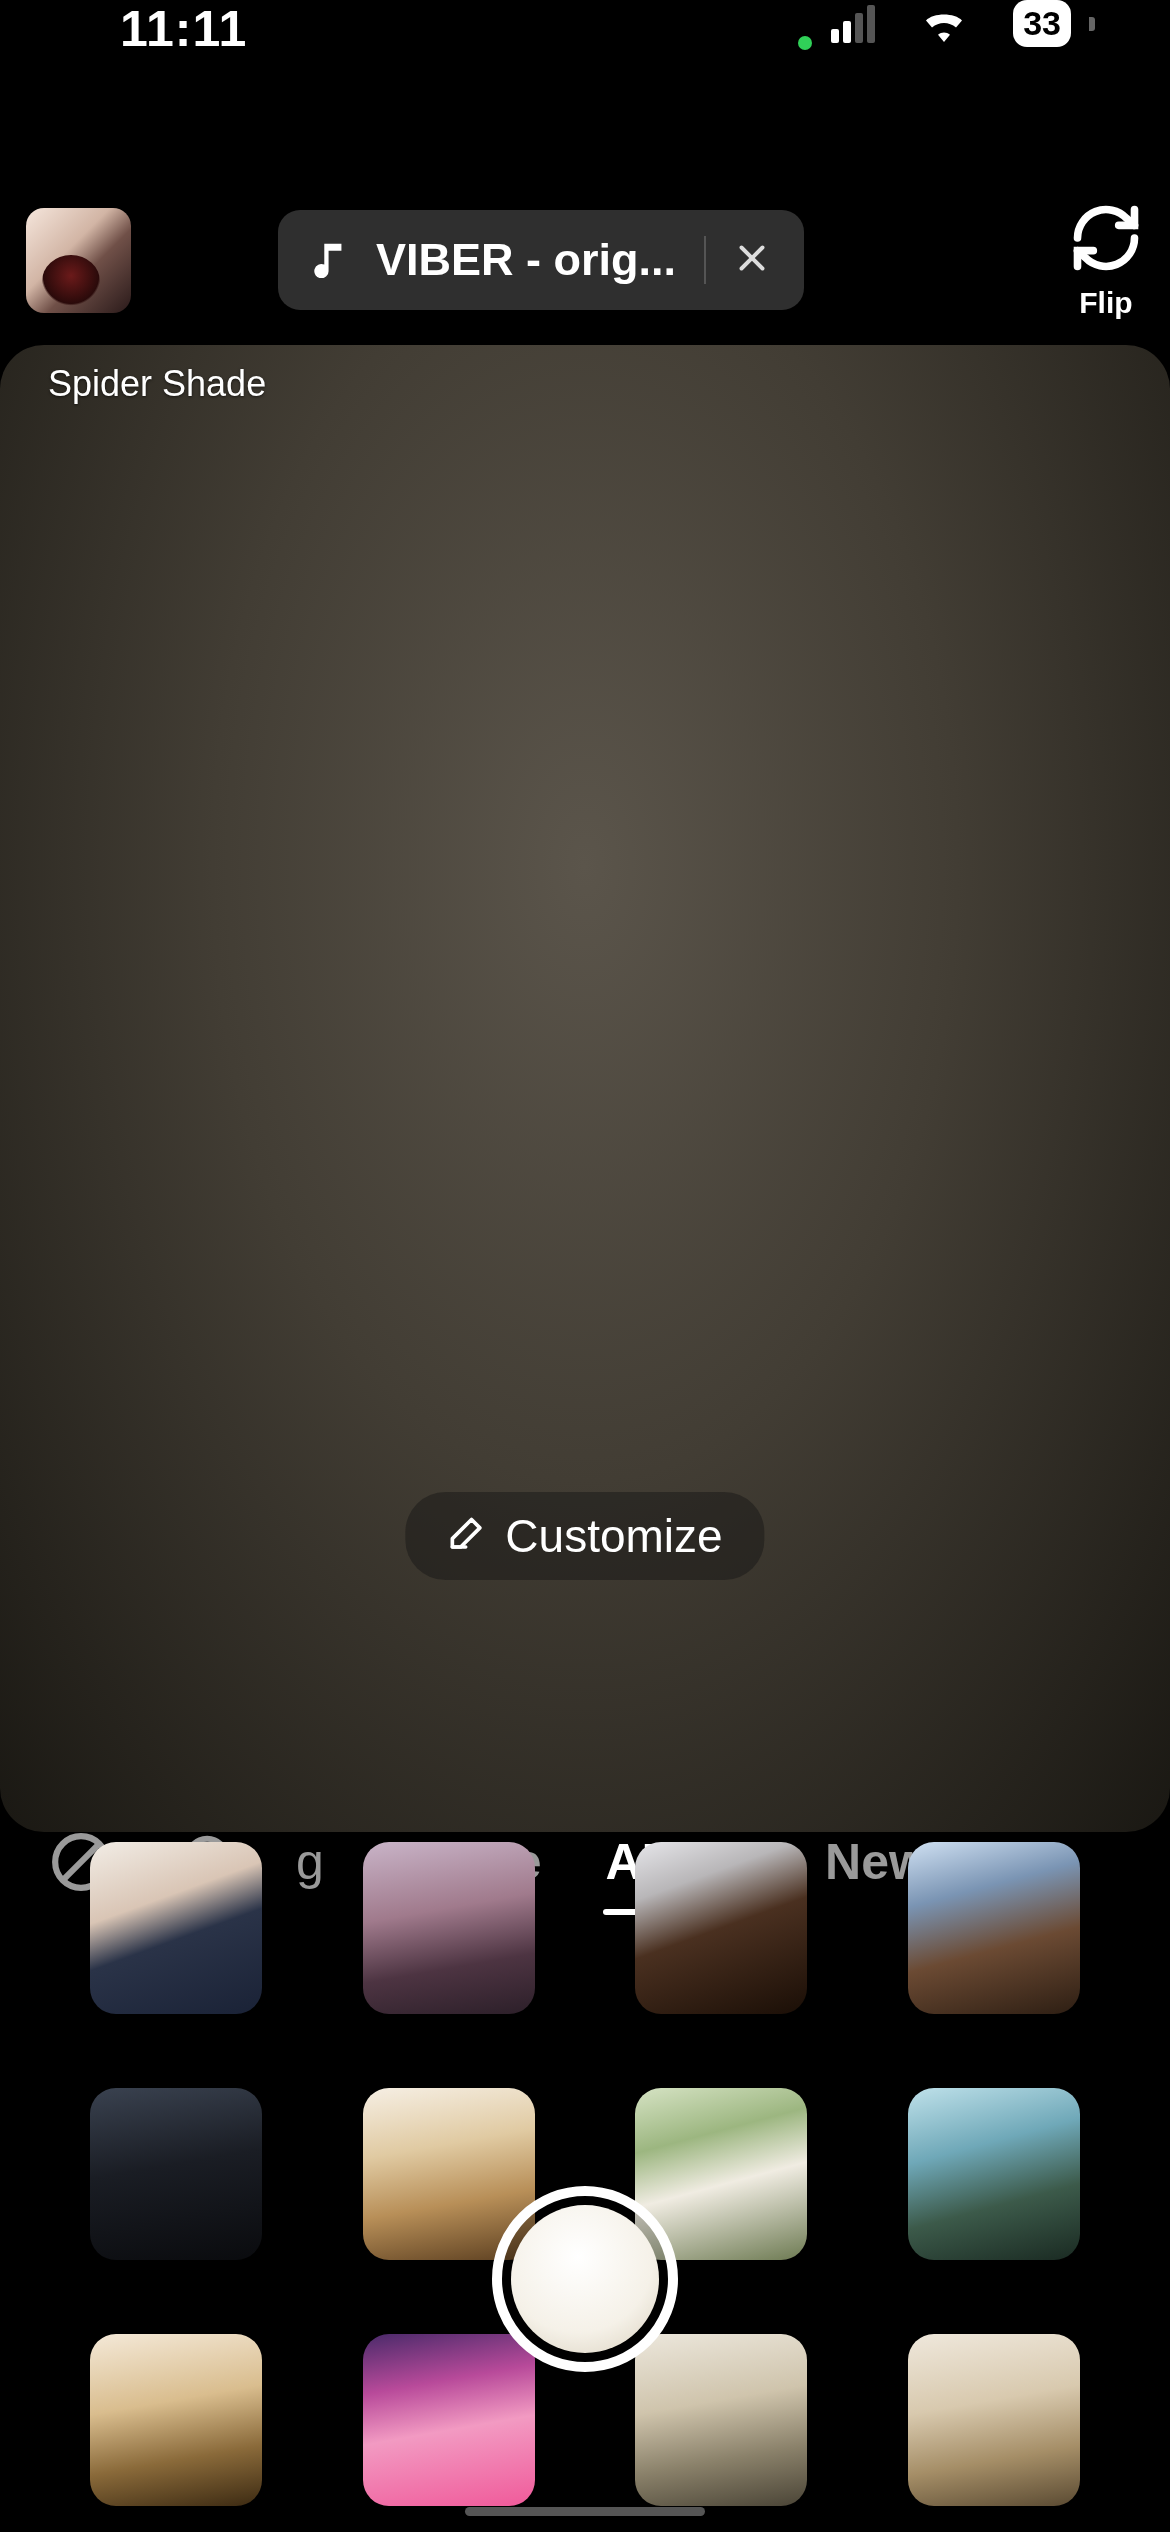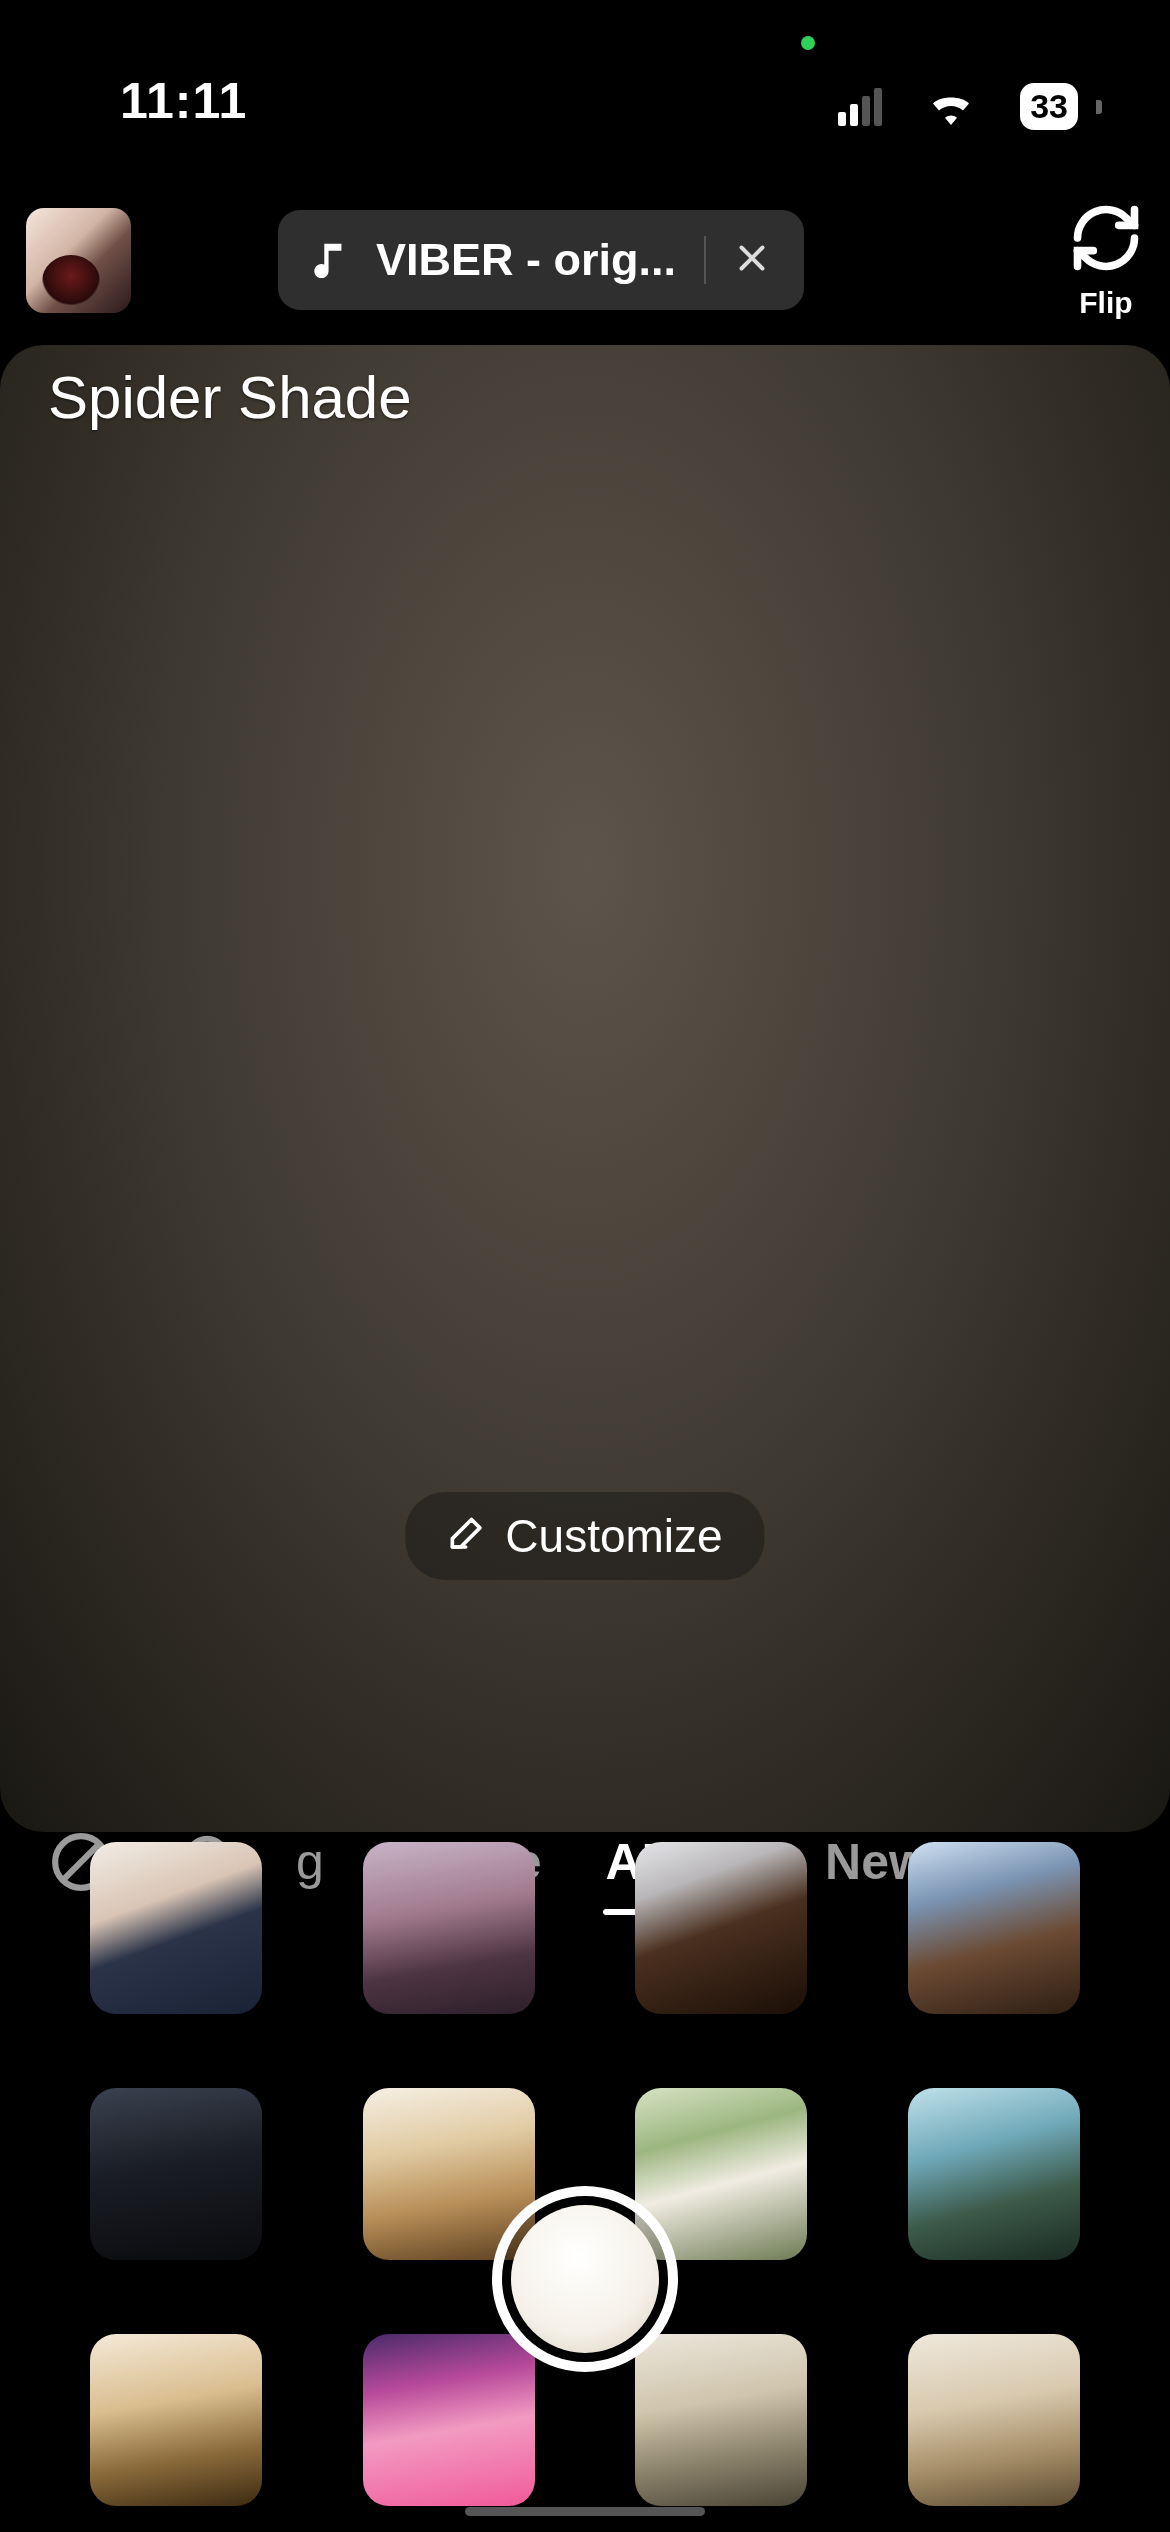--- a/index.html
+++ b/index.html
@@ -1,19 +1,19 @@
 <!DOCTYPE html>
 <html><head>
 <meta charset="utf-8">
 <style>
   * { margin: 0; padding: 0; box-sizing: border-box; }
   html, body { width: 1170px; height: 2532px; background: #000; font-family: -apple-system, "SF Pro", "Helvetica Neue", Arial, sans-serif; color: #fff; overflow: hidden; position: relative; }
 
   
-  .status-bar { position: absolute; top: 0; left: 0; right: 8px; height: 130px; display: flex; align-items: flex-end; justify-content: space-between; padding: 9px 60px 0 120px; }
+  .status-bar { position: absolute; top: 0; left: 0; right: 15px; height: 130px; display: flex; align-items: flex-start; justify-content: space-between; padding: 0 60px 0 120px; }
   .status-time { font-size: 50px; font-weight: 600; letter-spacing: 1px; }
   .status-right { display: flex; align-items: center; gap: 14px; }
   .signal-bars { display: flex; align-items: flex-end; gap: 4px; }
   .signal-bars span { width: 8px; background: #fff; border-radius: 2px; }
   .signal-bars span.dim { background: #555; }
   .wifi-svg, .battery-wrap { display: flex; align-items: center; margin-left: 31px; }
   .battery-wrap { background: #fff; border-radius: 14px; padding: 4px 10px; color: #000; font-size: 34px; font-weight: 700; display:flex; align-items:center; gap:4px;}
   .battery-cap { width:6px; height:14px; background:#666; border-radius:0 3px 3px 0; margin-left:4px;}
   .green-dot { position: absolute; top: 36px; left: 50%; transform: translateX(220px); width: 14px; height: 14px; background: #30d158; border-radius: 50%; }
 
@@ -23,21 +23,21 @@
   .avatar::after{content:"";position:absolute;left:15%;top:45%;width:55%;height:50%;background:radial-gradient(circle at 50% 40%, #6b1a1a 0%, #2a0a0a 65%, transparent 70%);border-radius:50% 50% 40% 40%;}
   .music-pill { flex: 0 0 auto; margin: 0 auto; display: flex; align-items: center; background: #2f2f2f; border-radius: 22px; height: 100px; padding: 0 34px; gap: 28px; max-width: 560px;}
   .music-label { font-size: 45px; font-weight: 600; white-space: nowrap; overflow: hidden; text-overflow: ellipsis; max-width: 360px;}
   .music-divider { width: 2px; height: 48px; background: #555; }
   .music-close { font-size: 46px; color: #ddd; cursor: pointer; }
   .flip-wrap { margin-left:auto; display: flex; flex-direction: column; align-items: center; gap: 6px; cursor:pointer;}
   .flip-label { font-size: 30px; font-weight: 600; }
 
   
   .viewport { position: absolute; top: 345px; left: 0; right: 0; bottom: 700px; border-radius: 44px 44px 44px 44px; background: radial-gradient(ellipse at 50% 35%, #5b554b 0%, #423d34 45%, #1a1813 100%); overflow: hidden;}
-  .effect-name { position: absolute; top: 18px; left: 48px; font-size: 60px; font-weight: 500; color: #fff; text-shadow: 0 1px 3px rgba(0,0,0,.6);}
+  .effect-name { position: absolute; top: 18px; left: 48px; font-size: 36px; font-weight: 500; color: #fff; text-shadow: 0 1px 3px rgba(0,0,0,.6);}
   .customize-pill { position: absolute; left: 50%; transform: translateX(-50%); bottom: 252px; display: flex; align-items: center; gap: 18px; padding: 17px 42px; background: rgba(20,20,20,.45); border-radius: 40px; font-size: 46px; font-weight: 500; cursor:pointer;}
 
   
   .tab-strip { position: absolute; left: 0; right: 0; top: calc(2532px - 700px - 200px + 0px);  }
   .tab-strip { top: auto; bottom: 610px; position: absolute; left:0; right:0; height: 120px; display: flex; align-items: center; gap: 60px; padding: 0 46px; overflow: hidden; }
   .tab-icon-btn { width: 70px; height: 70px; display:flex; align-items:center; justify-content:center; cursor:pointer;}
   .tab-item { font-size: 50px; font-weight: 600; color: #9a9a9a; white-space: nowrap; position: relative; padding: 10px 2px; cursor:pointer;}
   .tab-item.active { color: #fff; }
   .tab-item.active::after { content:""; position:absolute; left:0; right:0; bottom:-14px; height:6px; background:#fff; border-radius:3px;}
   .tab-g { font-size:50px; color:#9a9a9a; margin-left:-10px;}

